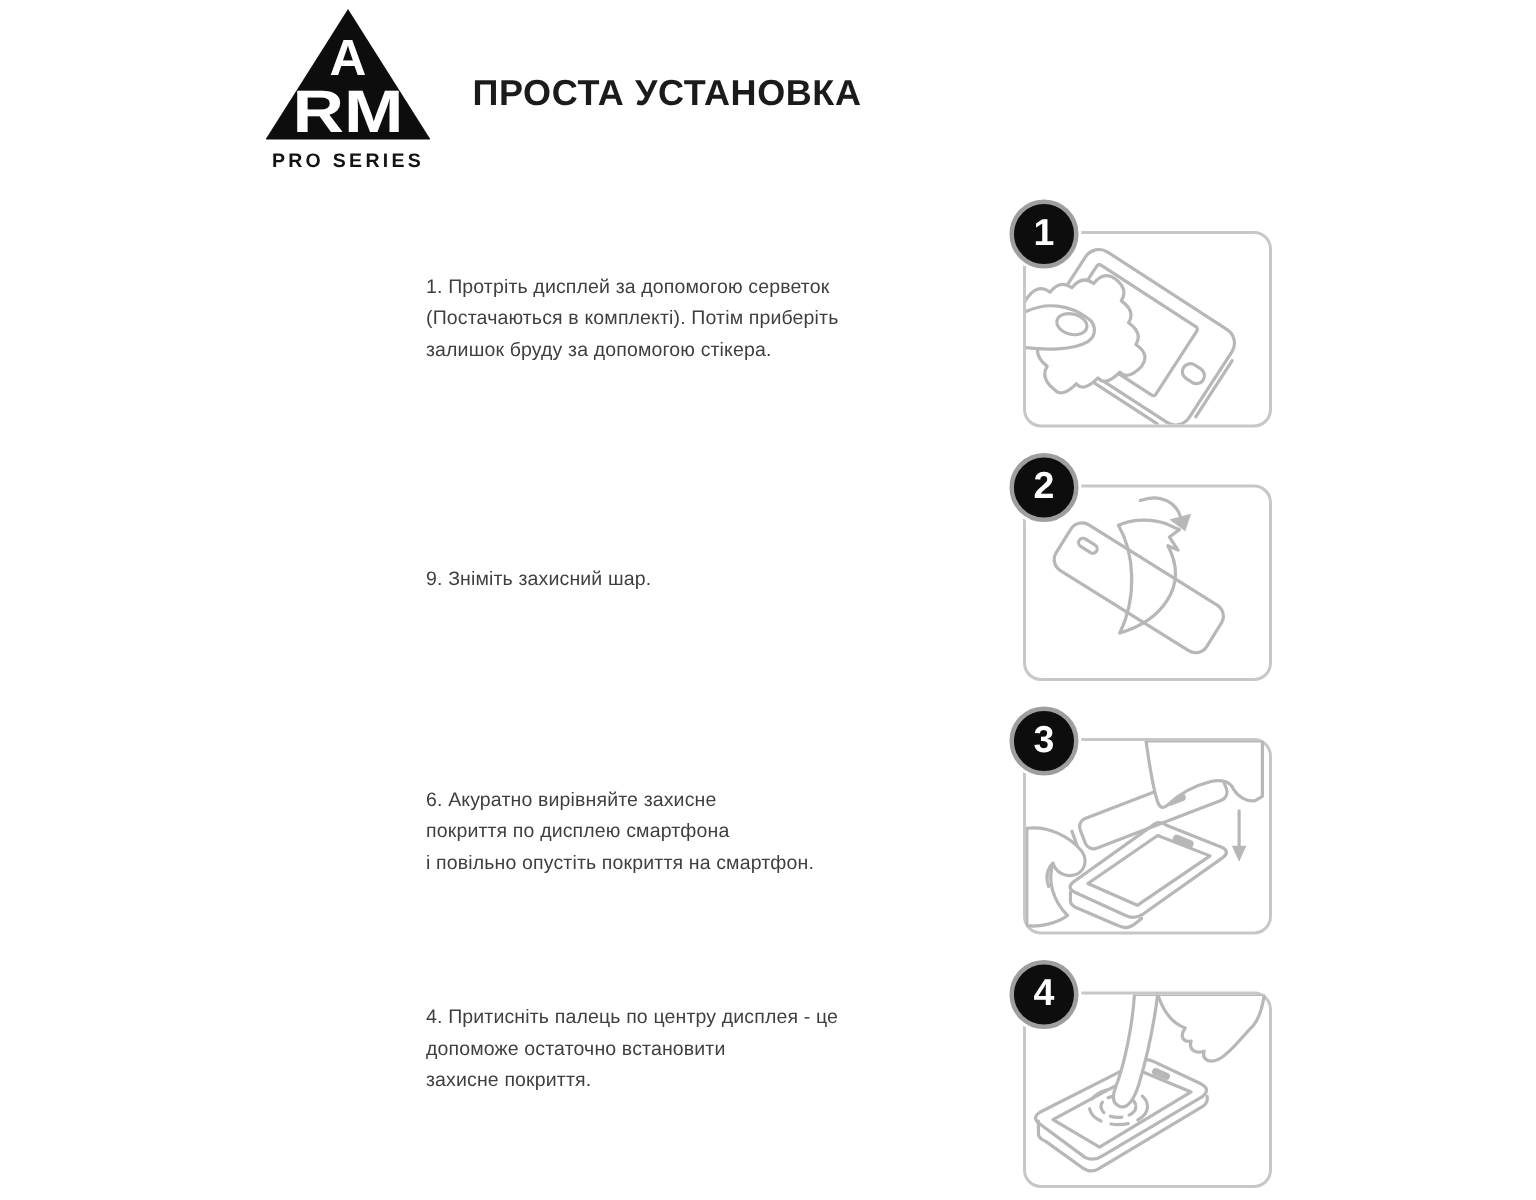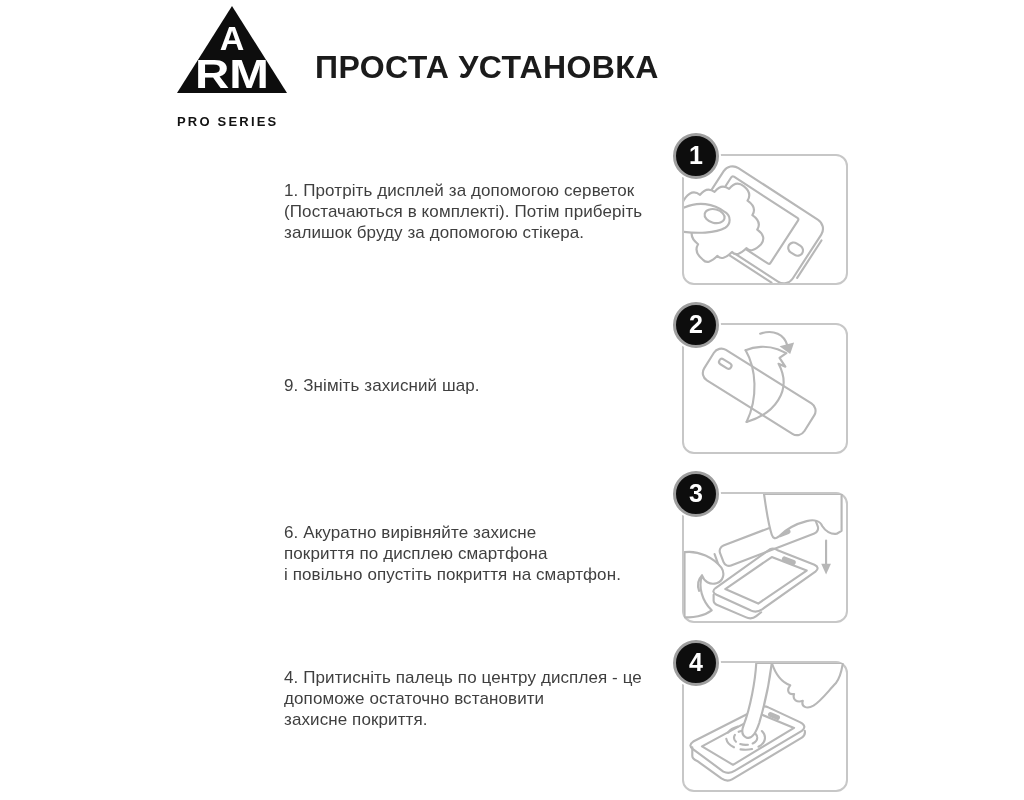--- a/index.html
+++ b/index.html
@@ -15,33 +15,33 @@
   }
   html,body{margin:0;padding:0;background:#fff;}
   .page{
     position:relative;width:1024px;height:800px;background:var(--page-bg);
     overflow:hidden;font-family:"Liberation Sans",sans-serif;
   }
   
   .logo{position:absolute;left:177px;top:6px;width:110px;}
   .logo svg{display:block;}
   .logo-sub{
-    margin-top:18px;font-size:13px;font-weight:700;
+    margin-top:3px;text-align:center;font-size:13px;font-weight:700;
     letter-spacing:2.2px;color:#121212;white-space:nowrap;
   }
   
   .title{
     position:absolute;left:315px;top:49px;margin:0;
-    font-size:32px;font-weight:700;letter-spacing:0.4px;color:var(--title-color);
+    font-size:24px;font-weight:700;letter-spacing:0.4px;color:var(--title-color);
     white-space:nowrap;
   }
   
   .step-text{
     position:absolute;left:284px;width:400px;margin:0;
-    white-space:pre-line;font-size:17px;line-height:21px;
+    white-space:pre-line;font-size:13px;line-height:21px;
     color:var(--text-color);letter-spacing:0.1px;
   }
   .t1{top:180px}.t2{top:375px}.t3{top:522px}.t4{top:667px}
   
   .fig{
     position:absolute;left:682px;width:166px;height:131px;
     border:2px solid var(--box-border);border-radius:12px;background:#fff;
     box-sizing:border-box;
   }
   .f1{top:154px}.f2{top:323px}.f3{top:492px}.f4{top:661px}

